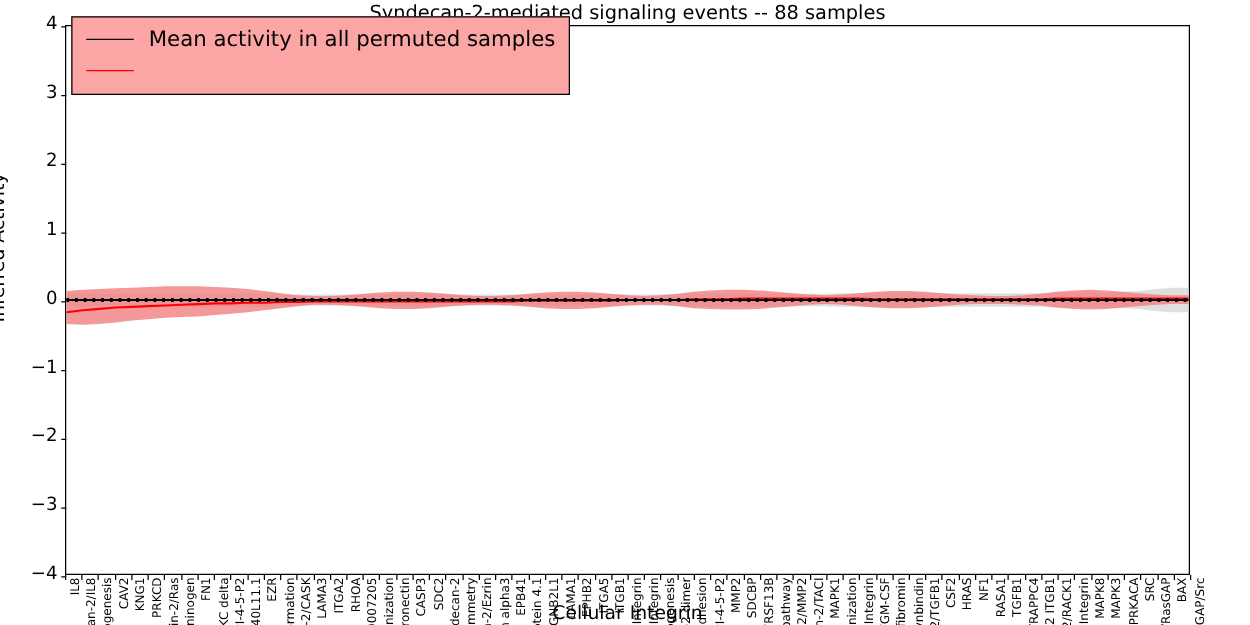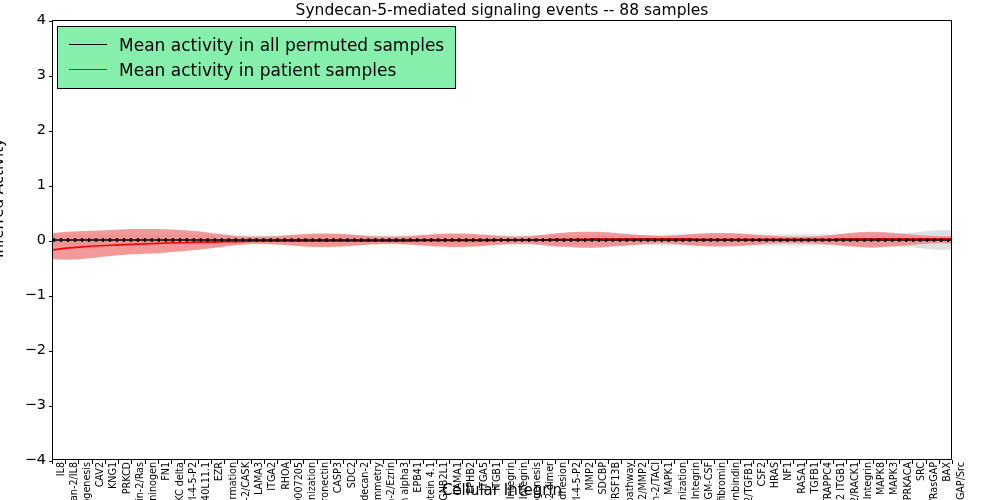--- a/index.html
+++ b/index.html
@@ -45,35 +45,35 @@
     transform-origin:left top;
     transform:rotate(-90deg) translateX(-100%);
   }
   #xlabel{
     position:absolute;left:52px;top:481px;width:900px;
     text-align:center;font-size:15px;color:#000;white-space:nowrap;
   }
 
   
   #legend{
-    position:absolute;left:57px;top:26px;
-    border:1.1px solid #000;background:#86efac;
+    position:absolute;left:57px;top:13px;
+    border:1.1px solid #000;background:#fca5a5;
     padding:5px 11px 6px 11px;box-sizing:border-box;
   }
   .legrow{display:flex;align-items:center;height:25px;}
   .legline{width:38px;height:0;border-top:1.6px solid #000;margin-right:12px;}
   .legline.red{border-top-color:#ff0000;}
   .legtext{font-size:17px;color:#000;white-space:nowrap;}
 </style>
 </head>
 <body>
 
 <div id="root">
 
-  <div id="title">Syndecan-5-mediated signaling events -- 88 samples</div>
+  <div id="title">Syndecan-2-mediated signaling events -- 88 samples</div>
 
   <div id="plot">
     <svg id="canvas" viewBox="0 0 900 440" preserveAspectRatio="none">
         <path d="M0.00,214.50 L13.24,214.50 L26.47,215.05 L39.71,215.05 L52.94,215.05 L66.18,215.05 L79.41,215.05 L92.65,215.05 L105.88,215.05 L119.12,215.05 L132.35,215.05 L145.59,215.05 L158.82,215.05 L172.06,215.60 L185.29,215.60 L198.53,215.60 L211.76,215.60 L225.00,215.60 L238.24,215.60 L251.47,215.60 L264.71,215.05 L277.94,215.05 L291.18,215.05 L304.41,215.05 L317.65,215.60 L330.88,215.60 L344.12,215.60 L357.35,215.60 L370.59,215.60 L383.82,215.60 L397.06,215.60 L410.29,215.60 L423.53,215.60 L436.76,215.60 L450.00,215.60 L463.24,215.60 L476.47,215.60 L489.71,215.60 L502.94,215.05 L516.18,215.05 L529.41,215.05 L542.65,215.05 L555.88,215.05 L569.12,215.05 L582.35,215.05 L595.59,215.05 L608.82,215.05 L622.06,214.50 L635.29,214.50 L648.53,214.50 L661.76,214.50 L675.00,214.50 L688.24,214.50 L701.47,214.50 L714.71,214.50 L727.94,214.50 L741.18,214.50 L754.41,214.50 L767.65,214.50 L780.88,214.50 L794.12,213.95 L807.35,213.95 L820.59,213.95 L833.82,213.95 L847.06,213.40 L860.29,212.85 L873.53,211.20 L886.76,210.10 L900.00,210.10 L900.00,229.90 L886.76,229.90 L873.53,228.80 L860.29,227.15 L847.06,226.60 L833.82,226.05 L820.59,226.05 L807.35,226.05 L794.12,226.05 L780.88,225.50 L767.65,225.50 L754.41,225.50 L741.18,225.50 L727.94,225.50 L714.71,225.50 L701.47,225.50 L688.24,225.50 L675.00,225.50 L661.76,225.50 L648.53,225.50 L635.29,225.50 L622.06,225.50 L608.82,224.95 L595.59,224.95 L582.35,224.95 L569.12,224.95 L555.88,224.95 L542.65,224.95 L529.41,224.95 L516.18,224.95 L502.94,224.95 L489.71,224.40 L476.47,224.40 L463.24,224.40 L450.00,224.40 L436.76,224.40 L423.53,224.40 L410.29,224.40 L397.06,224.40 L383.82,224.40 L370.59,224.40 L357.35,224.40 L344.12,224.40 L330.88,224.40 L317.65,224.40 L304.41,224.95 L291.18,224.95 L277.94,224.95 L264.71,224.95 L251.47,224.40 L238.24,224.40 L225.00,224.40 L211.76,224.40 L198.53,224.40 L185.29,224.40 L172.06,224.40 L158.82,224.95 L145.59,224.95 L132.35,224.95 L119.12,224.95 L105.88,224.95 L92.65,224.95 L79.41,224.95 L66.18,224.95 L52.94,224.95 L39.71,224.95 L26.47,224.95 L13.24,225.50 L0.00,225.50 Z" fill="#d9d9d9" fill-opacity="0.85" stroke="none"></path>
         <path d="M0.00,212.85 L13.24,211.75 L26.47,211.20 L39.71,210.65 L52.94,210.10 L66.18,209.55 L79.41,209.00 L92.65,209.00 L105.88,209.00 L119.12,209.55 L132.35,210.10 L145.59,211.20 L158.82,212.85 L172.06,214.50 L185.29,216.15 L198.53,216.70 L211.76,216.70 L225.00,216.15 L238.24,215.05 L251.47,213.95 L264.71,213.40 L277.94,213.40 L291.18,213.95 L304.41,215.05 L317.65,216.15 L330.88,216.70 L344.12,216.70 L357.35,216.15 L370.59,215.05 L383.82,213.95 L397.06,213.40 L410.29,213.40 L423.53,213.95 L436.76,215.05 L450.00,216.15 L463.24,216.70 L476.47,216.15 L489.71,215.05 L502.94,213.40 L516.18,212.30 L529.41,211.75 L542.65,211.75 L555.88,212.30 L569.12,213.40 L582.35,214.50 L595.59,215.60 L608.82,216.15 L622.06,215.60 L635.29,214.50 L648.53,213.40 L661.76,212.85 L675.00,212.85 L688.24,213.40 L701.47,214.50 L714.71,215.60 L727.94,216.15 L741.18,216.70 L754.41,216.70 L767.65,216.15 L780.88,215.05 L794.12,213.40 L807.35,212.30 L820.59,211.75 L833.82,212.30 L847.06,213.40 L860.29,214.50 L873.53,215.60 L886.76,216.15 L900.00,216.15 L900.00,223.30 L886.76,223.30 L873.53,223.85 L860.29,224.95 L847.06,226.05 L833.82,227.15 L820.59,227.70 L807.35,227.15 L794.12,226.05 L780.88,224.40 L767.65,223.85 L754.41,223.30 L741.18,223.30 L727.94,223.30 L714.71,223.85 L701.47,224.95 L688.24,226.05 L675.00,226.60 L661.76,226.60 L648.53,226.05 L635.29,224.95 L622.06,223.85 L608.82,223.30 L595.59,223.85 L582.35,224.95 L569.12,226.05 L555.88,227.15 L542.65,227.70 L529.41,227.70 L516.18,227.15 L502.94,226.60 L489.71,224.95 L476.47,223.85 L463.24,223.85 L450.00,224.40 L436.76,225.50 L423.53,226.60 L410.29,227.15 L397.06,227.15 L383.82,226.60 L370.59,225.50 L357.35,224.40 L344.12,223.85 L330.88,223.85 L317.65,224.40 L304.41,225.50 L291.18,226.60 L277.94,227.15 L264.71,227.15 L251.47,226.60 L238.24,225.50 L225.00,224.40 L211.76,223.85 L198.53,223.85 L185.29,224.95 L172.06,226.60 L158.82,228.25 L145.59,229.90 L132.35,231.00 L119.12,232.10 L105.88,233.20 L92.65,233.75 L79.41,234.30 L66.18,235.40 L52.94,236.50 L39.71,238.15 L26.47,239.25 L13.24,239.80 L0.00,239.25 Z" fill="#f08080" fill-opacity="0.80" stroke="none"></path>
         <path d="M0.00,229.90 L13.24,228.25 L26.47,227.15 L39.71,226.05 L52.94,225.50 L66.18,224.95 L79.41,224.40 L92.65,223.85 L105.88,223.30 L119.12,222.75 L132.35,222.75 L145.59,222.20 L158.82,222.20 L172.06,221.65 L185.29,221.65 L198.53,221.10 L211.76,221.10 L225.00,221.10 L238.24,221.10 L251.47,221.10 L264.71,221.10 L277.94,221.10 L291.18,221.10 L304.41,221.10 L317.65,221.10 L330.88,221.10 L344.12,221.10 L357.35,221.10 L370.59,220.55 L383.82,220.55 L397.06,220.55 L410.29,220.55 L423.53,220.55 L436.76,220.55 L450.00,220.00 L463.24,220.00 L476.47,220.00 L489.71,220.00 L502.94,219.45 L516.18,219.45 L529.41,219.45 L542.65,218.90 L555.88,218.90 L569.12,218.90 L582.35,218.90 L595.59,218.90 L608.82,218.90 L622.06,218.90 L635.29,218.90 L648.53,219.45 L661.76,219.45 L675.00,219.45 L688.24,219.45 L701.47,219.45 L714.71,219.45 L727.94,219.45 L741.18,219.45 L754.41,219.45 L767.65,219.45 L780.88,219.45 L794.12,218.90 L807.35,218.90 L820.59,218.90 L833.82,218.90 L847.06,218.90 L860.29,218.90 L873.53,218.90 L886.76,218.90 L900.00,218.90 " fill="none" stroke="#ff0000" stroke-width="1.7"></path>
         <path d="M0.00,220.00 L13.24,220.00 L26.47,220.00 L39.71,220.00 L52.94,220.00 L66.18,220.00 L79.41,220.00 L92.65,220.00 L105.88,220.00 L119.12,220.00 L132.35,220.00 L145.59,220.00 L158.82,220.00 L172.06,220.00 L185.29,220.00 L198.53,220.00 L211.76,220.00 L225.00,220.00 L238.24,220.00 L251.47,220.00 L264.71,220.00 L277.94,220.00 L291.18,220.00 L304.41,220.00 L317.65,220.00 L330.88,220.00 L344.12,220.00 L357.35,220.00 L370.59,220.00 L383.82,220.00 L397.06,220.00 L410.29,220.00 L423.53,220.00 L436.76,220.00 L450.00,220.00 L463.24,220.00 L476.47,220.00 L489.71,220.00 L502.94,220.00 L516.18,220.00 L529.41,220.00 L542.65,220.00 L555.88,220.00 L569.12,220.00 L582.35,220.00 L595.59,220.00 L608.82,220.00 L622.06,220.00 L635.29,220.00 L648.53,220.00 L661.76,220.00 L675.00,220.00 L688.24,220.00 L701.47,220.00 L714.71,220.00 L727.94,220.00 L741.18,220.00 L754.41,220.00 L767.65,220.00 L780.88,220.00 L794.12,220.00 L807.35,220.00 L820.59,220.00 L833.82,220.00 L847.06,220.00 L860.29,220.00 L873.53,220.00 L886.76,220.00 L900.00,220.00 " fill="none" stroke="#000000" stroke-width="1.6"></path>
         <path d="M0.00,220.00 L13.24,220.00 L26.47,220.00 L39.71,220.00 L52.94,220.00 L66.18,220.00 L79.41,220.00 L92.65,220.00 L105.88,220.00 L119.12,220.00 L132.35,220.00 L145.59,220.00 L158.82,220.00 L172.06,220.00 L185.29,220.00 L198.53,220.00 L211.76,220.00 L225.00,220.00 L238.24,220.00 L251.47,220.00 L264.71,220.00 L277.94,220.00 L291.18,220.00 L304.41,220.00 L317.65,220.00 L330.88,220.00 L344.12,220.00 L357.35,220.00 L370.59,220.00 L383.82,220.00 L397.06,220.00 L410.29,220.00 L423.53,220.00 L436.76,220.00 L450.00,220.00 L463.24,220.00 L476.47,220.00 L489.71,220.00 L502.94,220.00 L516.18,220.00 L529.41,220.00 L542.65,220.00 L555.88,220.00 L569.12,220.00 L582.35,220.00 L595.59,220.00 L608.82,220.00 L622.06,220.00 L635.29,220.00 L648.53,220.00 L661.76,220.00 L675.00,220.00 L688.24,220.00 L701.47,220.00 L714.71,220.00 L727.94,220.00 L741.18,220.00 L754.41,220.00 L767.65,220.00 L780.88,220.00 L794.12,220.00 L807.35,220.00 L820.59,220.00 L833.82,220.00 L847.06,220.00 L860.29,220.00 L873.53,220.00 L886.76,220.00 L900.00,220.00 " fill="none" stroke="#000" stroke-width="3.4" stroke-dasharray="2.2 4.8" stroke-linecap="butt"></path>
       </svg>
   <div class="ytickmark" style="top: 440px;"></div>
@@ -234,21 +234,20 @@
 
   <div id="xlabel">Cellular Integrin</div>
 
   <div id="legend">
     <div class="legrow">
       <span class="legline"></span>
       <span class="legtext">Mean activity in all permuted samples</span>
     </div>
     <div class="legrow">
       <span class="legline red"></span>
-      <span class="legtext">Mean activity in patient samples</span>
     </div>
   </div>
 
 <div class="ytick" style="top: 460px; left: 0px; width: 46px;">−4</div>
     <div class="ytick" style="top: 405px; left: 0px; width: 46px;">−3</div>
     <div class="ytick" style="top: 350px; left: 0px; width: 46px;">−2</div>
     <div class="ytick" style="top: 295px; left: 0px; width: 46px;">−1</div>
     <div class="ytick" style="top: 240px; left: 0px; width: 46px;">0</div>
     <div class="ytick" style="top: 185px; left: 0px; width: 46px;">1</div>
     <div class="ytick" style="top: 130px; left: 0px; width: 46px;">2</div>

